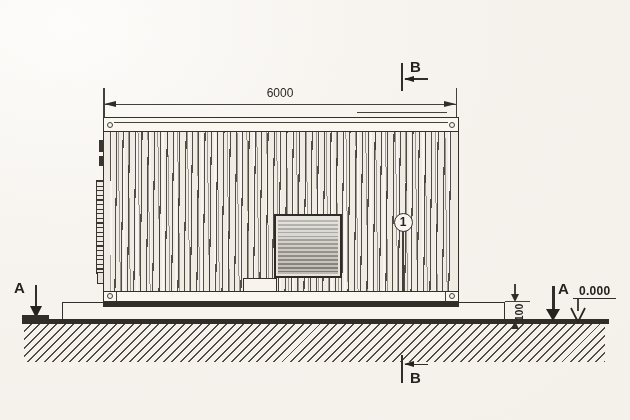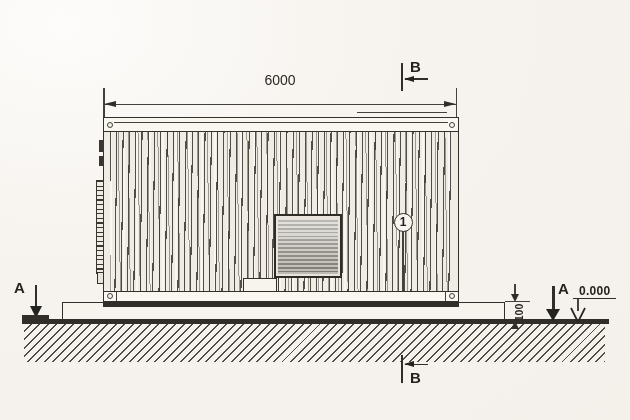--- a/index.html
+++ b/index.html
@@ -58,21 +58,21 @@
 
   <div class="hatch" style="left:24px;top:324px;width:581px;height:38px;"></div>
   <div class="rail" style="left:62px;top:302px;width:443px;height:20px;background:#f7f4ee;"></div>
   <div class="ln" style="left:22px;top:319px;width:587px;height:5px;"></div>
 
   <div class="thin" style="left:103px;top:88px;width:1.5px;height:30px;"></div>
   <div class="thin" style="left:455.5px;top:88px;width:1.5px;height:30px;"></div>
   <div class="thin" style="left:104px;top:103.5px;width:352px;height:1.5px;"></div>
   <span class="tri" style="left:104px;top:100.5px;border-top:3.6px solid transparent;border-bottom:3.6px solid transparent;border-right:12px solid #312e29;"></span>
   <span class="tri" style="left:444px;top:100.5px;border-top:3.6px solid transparent;border-bottom:3.6px solid transparent;border-left:12px solid #312e29;"></span>
-  <div class="abs" style="left:240px;top:72px;width:80px;text-align:center;font-size:14px;color:#2a2722;">6000</div>
+  <div class="abs" style="left:240px;top:86px;width:80px;text-align:center;font-size:12px;color:#2a2722;">6000</div>
 
   <div class="ln" style="left:401px;top:63px;width:2.4px;height:28px;"></div>
   <div class="ln" style="left:405px;top:78.2px;width:23px;height:1.8px;"></div>
   <span class="tri" style="left:404px;top:75.5px;border-top:3.6px solid transparent;border-bottom:3.6px solid transparent;border-right:10px solid #24221e;"></span>
   <div class="lbl" style="left:410px;top:58px;font-size:15px;">B</div>
 
   <div class="thin" style="left:357px;top:111.5px;width:90px;height:1.3px;"></div>
 
   <div class="rail" style="left:103px;top:117px;width:356px;height:15px;">
     <div class="thin" style="left:10px;top:4px;width:334px;height:1.2px;"></div>

